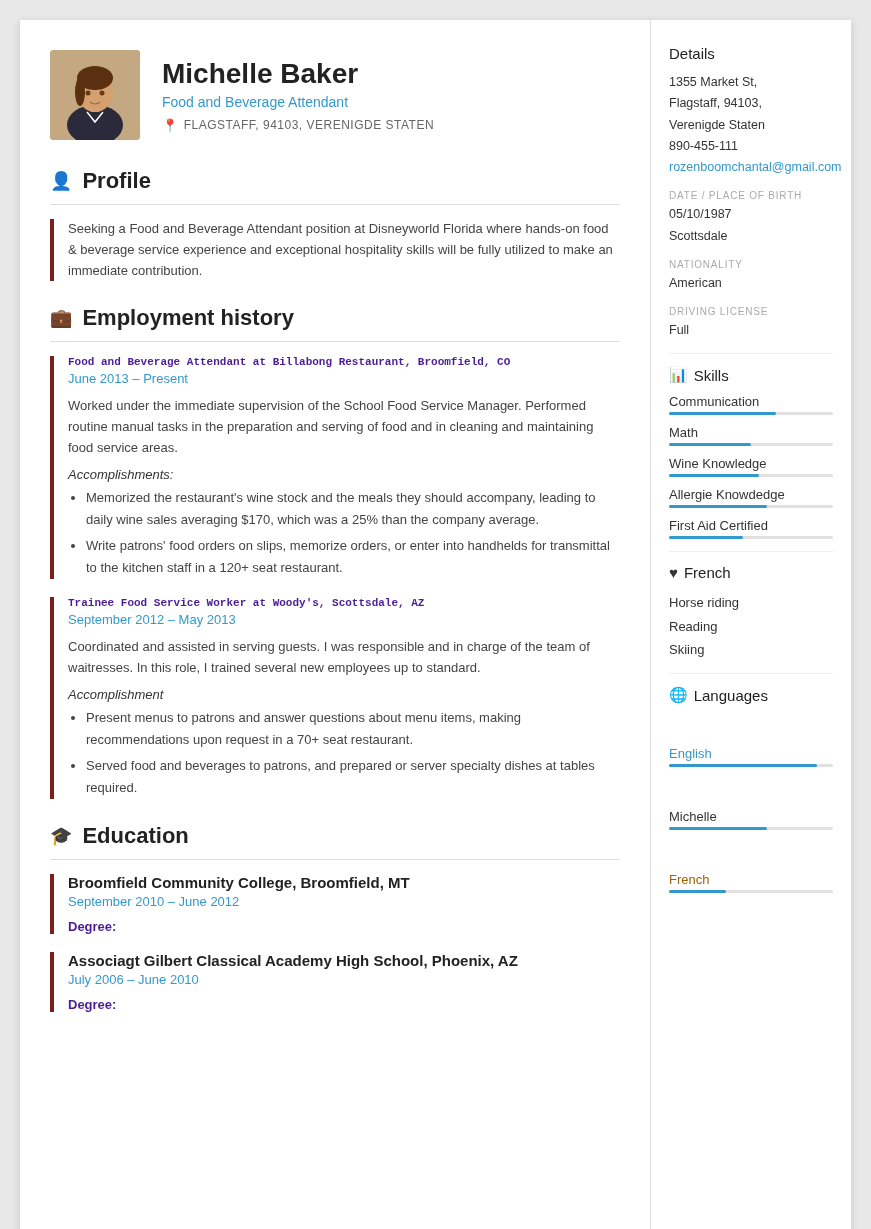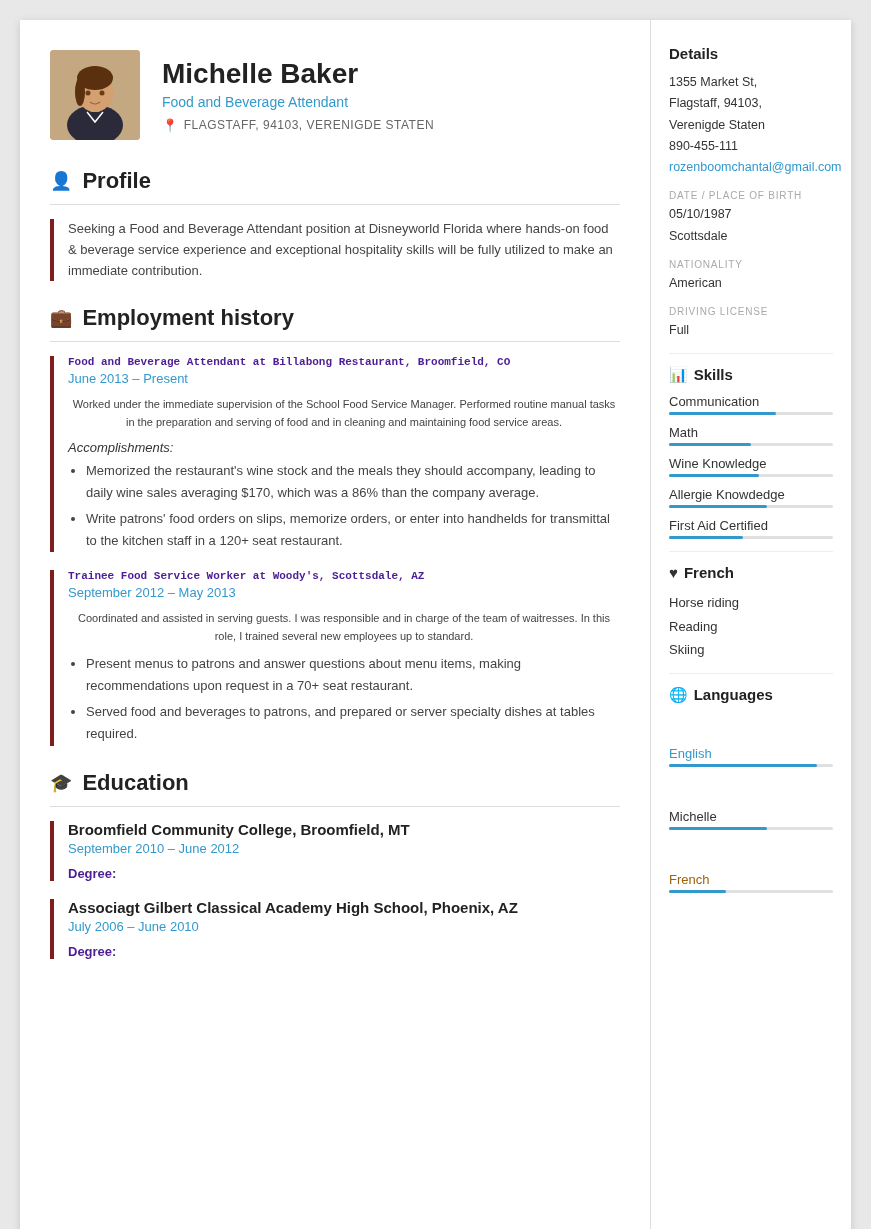--- a/index.html
+++ b/index.html
@@ -126,25 +126,24 @@
       color: #4c1d95;
       margin-bottom: 3px;
       font-family: Liberation Mono, monospace;
     }
     .date-range {
       font-size: 13px;
       color: #3399cc;
       margin-bottom: 10px;
     }
     .job-description {
-      font-size: 11px;
+      font-size: 13px;
       color: #444;
       line-height: 1.6;
       margin-bottom: 8px;
-      text-align: center;
     }
     .accomplishments-label {
       font-style: italic;
       font-size: 13px;
       color: #333;
       margin-bottom: 5px;
     }
     .accomplishments-list {
       padding-left: 18px;
       font-size: 13px;
@@ -165,25 +164,25 @@
     .edu-degree {
       font-size: 13px;
       font-weight: bold;
       color: #4c1d95;
       margin-top: 6px;
     }
 
     
     .sidebar-section-title {
       font-size: 15px;
-      font-weight: bold;
+      font-weight: normal;
       color: #222;
       margin-bottom: 10px;
       display: flex;
-      align-items: flex-start;
+      align-items: flex-end;
       gap: 6px;
     }
     .sidebar-icon {
       font-size: 15px;
       color: #333;
     }
     .detail-text {
       font-size: 12.5px;
       color: #333;
       line-height: 1.7;
@@ -302,29 +301,30 @@
         <span class="section-title">Employment history</span>
       </div>
       <hr class="section-divider">
 
       <div class="left-bordered">
         <div class="job-title-line">Food and Beverage Attendant at Billabong Restaurant, Broomfield, CO</div>
         <div class="date-range">June 2013 – Present</div>
         <p class="job-description">Worked under the immediate supervision of the School Food Service Manager. Performed routine manual tasks in the preparation and serving of food and in cleaning and maintaining food service areas.</p>
         <p class="accomplishments-label">Accomplishments:</p>
         <ul class="accomplishments-list">
-          <li>Memorized the restaurant's wine stock and the meals they should accompany, leading to daily wine sales averaging $170, which was a 86% than the company average.</li>
+          <li>Memorized the restaurant's wine stock and the meals they should accompany, leading to daily wine sales averaging $170, which was a 25% than the company average.</li>
           <li>Write patrons' food orders on slips, memorize orders, or enter into handhelds for transmittal to the kitchen staff in a 120+ seat restaurant.</li>
         </ul>
       </div>
 
       <div class="left-bordered">
         <div class="job-title-line">Trainee Food Service Worker at Woody's, Scottsdale, AZ</div>
         <div class="date-range">September 2012 – May 2013</div>
         <p class="job-description">Coordinated and assisted in serving guests. I was responsible and in charge of the team of waitresses. In this role, I trained several new employees up to standard.</p>
+        <p class="accomplishments-label">Accomplishment</p>
         <ul class="accomplishments-list">
           <li>Present menus to patrons and answer questions about menu items, making recommendations upon request in a 70+ seat restaurant.</li>
           <li>Served food and beverages to patrons, and prepared or server specialty dishes at tables required.</li>
         </ul>
       </div>
     </div>
 
     <div class="section">
       <div class="section-header">
         <span class="section-icon">🎓</span>

